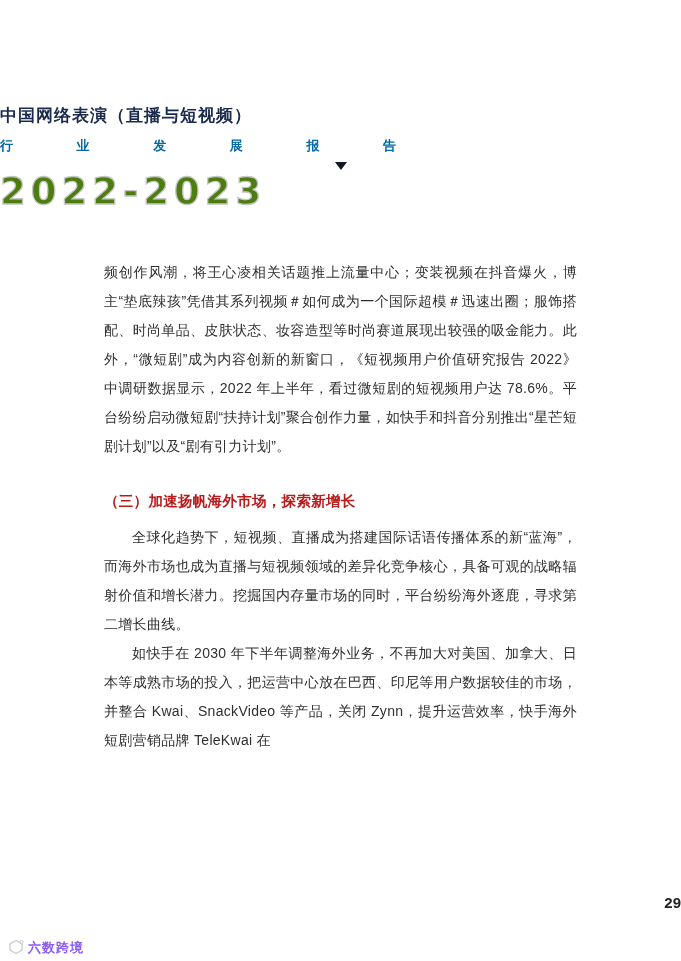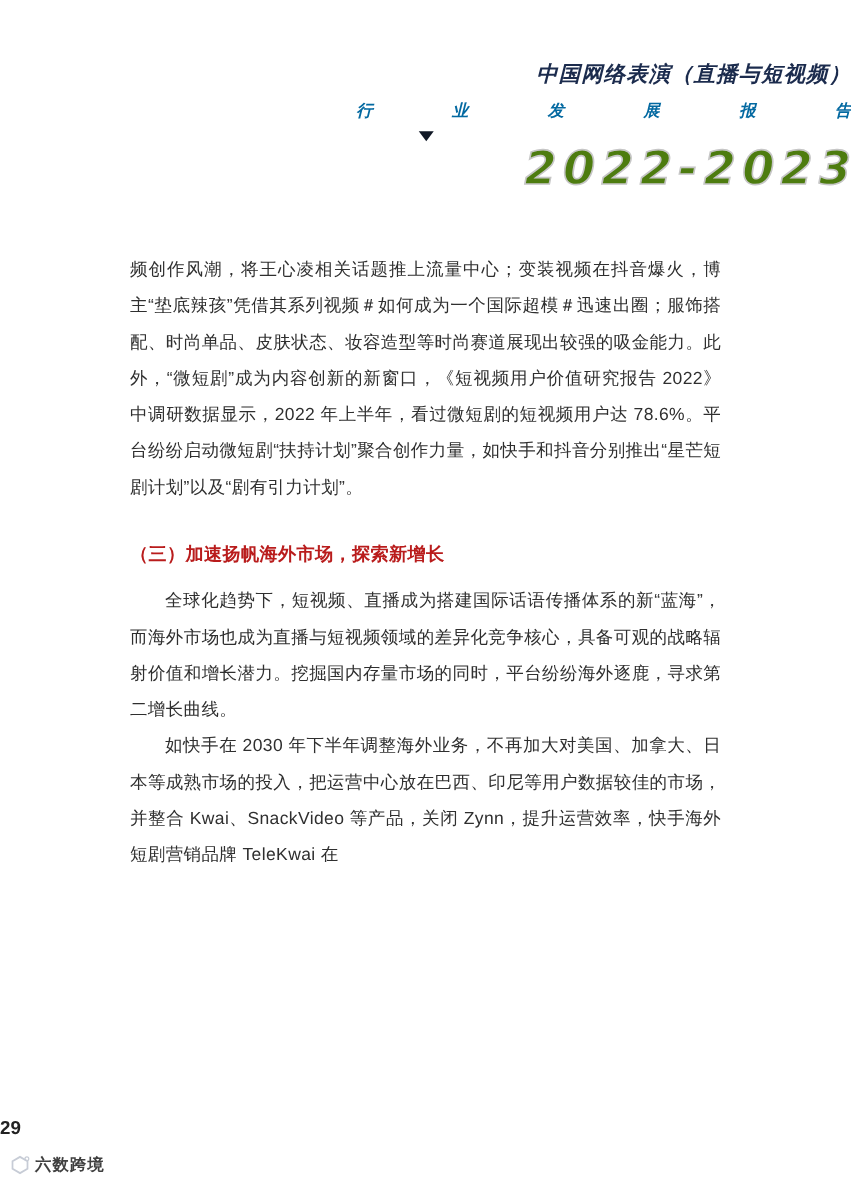--- a/index.html
+++ b/index.html
@@ -11,21 +11,21 @@
   .page {
     position: relative;
     width: 681px;
     height: 961px;
     margin: 0 auto;
     background: #ffffff;
     overflow: hidden;
   }
 
   
-  .header { text-align: right; padding-top: 48px; font-style: italic; }
+  .header { text-align: left; padding-top: 104px; }
   .report-title {
     font-size: 17px;
     font-weight: bold;
     color: #1b2b4d;
     letter-spacing: 1px;
   }
   .report-subtitle { margin-top: 9px; }
   .report-subtitle span {
     display: inline-block;
     font-size: 13px;
@@ -76,33 +76,33 @@
     margin: 26px 0 7px 0;
     line-height: 29px;
     letter-spacing: 0.3px;
   }
 
   
   .page-number {
     position: absolute;
     left: 0; right: 0;
     bottom: 50px;
-    text-align: left;
+    text-align: right;
     font-size: 15px;
     font-weight: bold;
     color: #222222;
   }
   .watermark {
     position: absolute;
     left: 8px;
-    bottom: 20px;
+    bottom: 4px;
     display: flex;
-    align-items: center;
+    align-items: flex-start;
     gap: 4px;
-    color: #404040;
+    color: #8b5cf6;
     font-size: 13px;
     font-weight: bold;
     letter-spacing: 1px;
     user-select: none;
   }
   .watermark svg { display: block; }
 </style>
 </head>
 <body>
 

